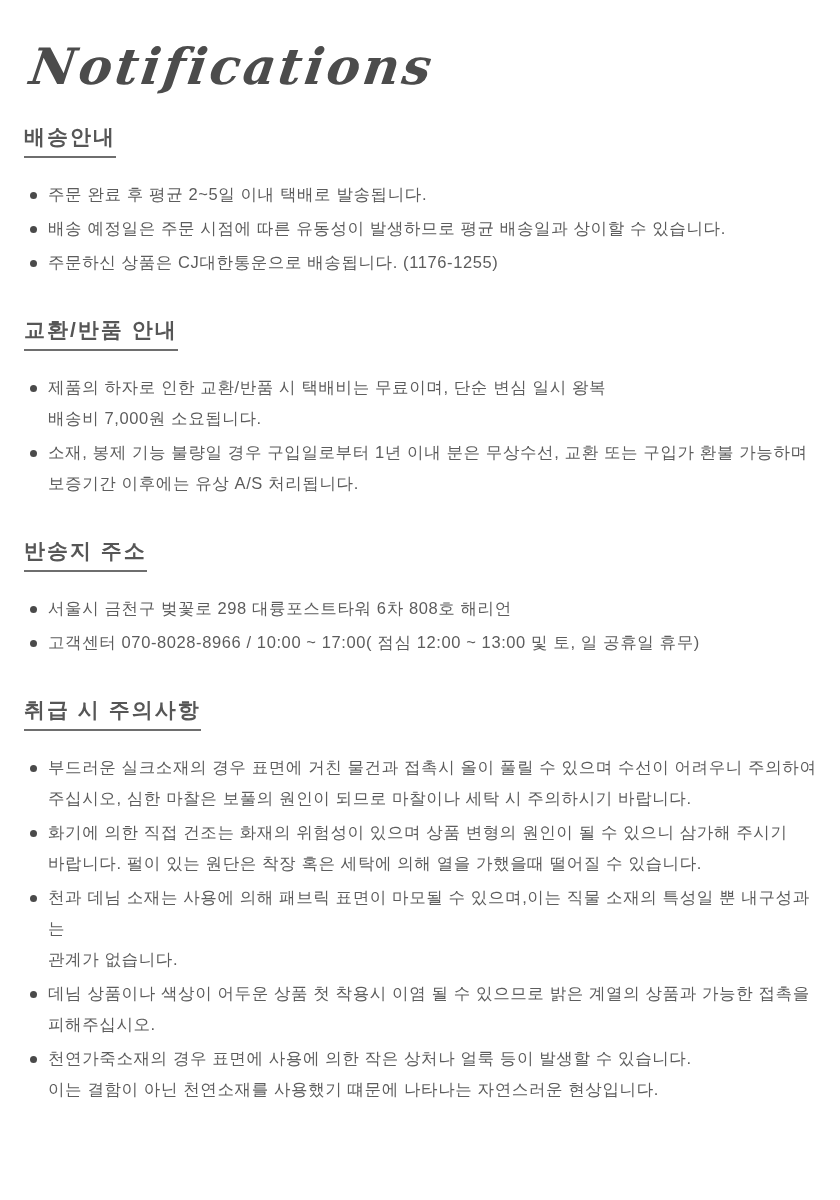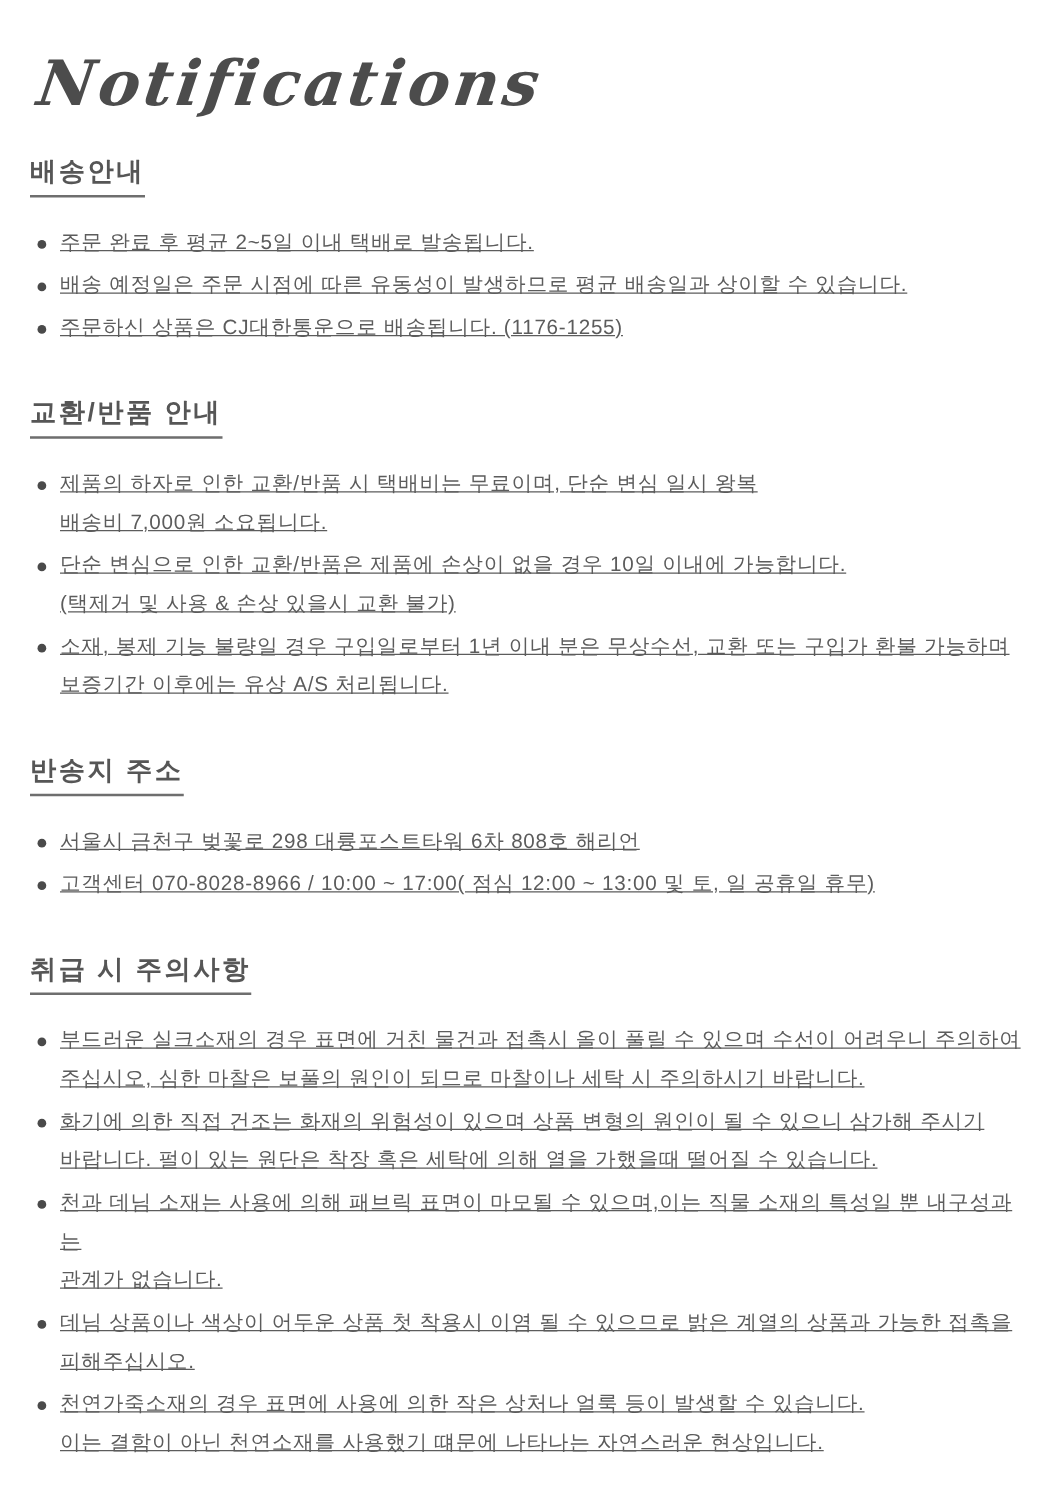--- a/index.html
+++ b/index.html
@@ -48,21 +48,20 @@
     padding-bottom: 5px;
     text-align: center;
   }
   .section { margin-top: 38px; }
   .section.first { margin-top: 24px; }
   
   .notice-list {
     list-style: none;
     margin: 0;
     padding: 0;
-    text-decoration: underline;
   }
   .notice-item {
     display: flex;
     align-items: flex-start;
     margin: 0 0 3px 0;
   }
   .bullet-dot {
     flex: 0 0 auto;
     width: 7px;
     height: 7px;
@@ -110,27 +109,20 @@
   </section>
 
   <section class="section">
     <h2 class="section-heading"><span class="underlined">교환/반품 안내</span></h2>
     <ul class="notice-list">
       <li class="notice-item">
         <span class="bullet-dot"></span>
         <span class="item-text">
           <span class="line">제품의 하자로 인한 교환/반품 시 택배비는 무료이며, 단순 변심 일시 왕복</span>
           <span class="line">배송비 7,000원 소요됩니다.</span>
-        </span>
-      </li>
-      <li class="notice-item">
-        <span class="bullet-dot"></span>
-        <span class="item-text">
-          <span class="line">단순 변심으로 인한 교환/반품은 제품에 손상이 없을 경우 10일 이내에 가능합니다.</span>
-          <span class="line">(택제거 및 사용 &amp; 손상 있을시 교환 불가)</span>
         </span>
       </li>
       <li class="notice-item">
         <span class="bullet-dot"></span>
         <span class="item-text">
           <span class="line">소재, 봉제 기능 불량일 경우 구입일로부터 1년 이내 분은 무상수선, 교환 또는 구입가 환불 가능하며</span>
           <span class="line">보증기간 이후에는 유상 A/S 처리됩니다.</span>
         </span>
       </li>
     </ul>

